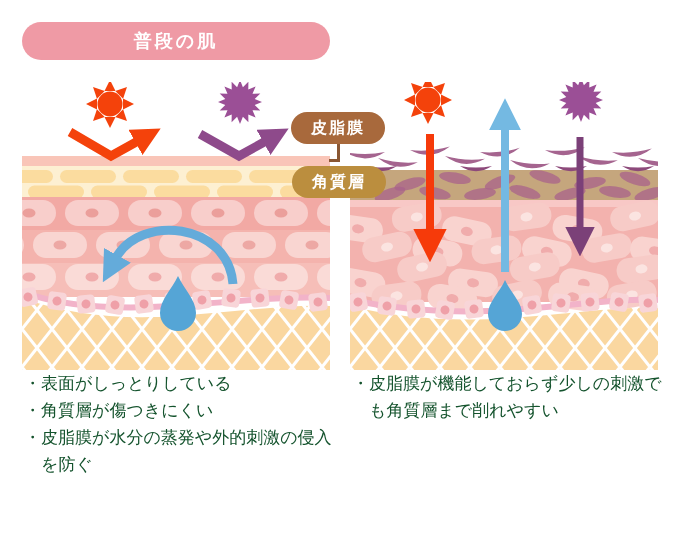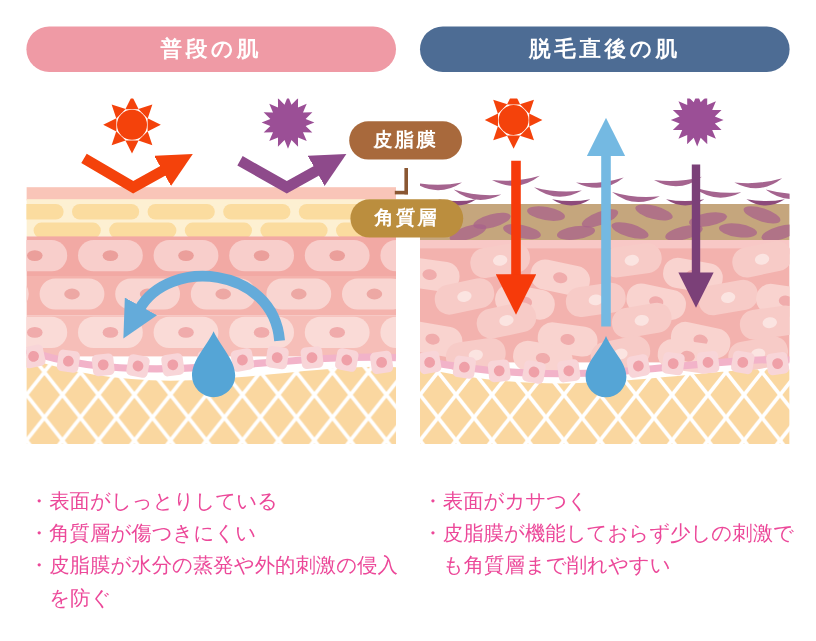--- a/index.html
+++ b/index.html
@@ -4,29 +4,29 @@
 <style>
   html,body{margin:0;padding:0;background:#fff;}
   .stage{position:relative;width:680px;height:534px;background:#ffffff;overflow:hidden;
          font-family:"Liberation Sans","DejaVu Sans",sans-serif;}
   .hdr{position:absolute;top:22px;height:38px;border-radius:19px;color:#fff;font-weight:bold;
        font-size:18px;letter-spacing:3px;display:flex;align-items:center;justify-content:center;}
   .hdr-left{left:22px;width:308px;background:#ef9aa5;}
   .hdr-right{left:350px;width:308px;background:#4d6c94;}
   .lbl{position:absolute;width:94px;height:32px;border-radius:16px;color:#fff;font-weight:bold;
        font-size:16px;letter-spacing:2px;display:flex;align-items:center;justify-content:center;z-index:6;}
-  .lbl-sebum{left:291px;top:101px;background:#a8693c;font-family:Liberation Mono, monospace;}
+  .lbl-sebum{left:291px;top:112px;background:#a8693c;font-family:Liberation Mono, monospace;}
   .lbl-corneum{left:292px;top:166px;background:#bb8e3e;}
   .conn{position:absolute;background:#8a5733;z-index:5;}
   .conn-v{left:337px;top:140px;width:3px;height:22px;}
   .conn-h{left:329px;top:159px;width:11px;height:3px;}
   .panel{position:absolute;top:82px;width:308px;height:288px;}
   .panel-left{left:22px;}
   .panel-right{left:350px;}
-  .notes{position:absolute;top:404px;width:312px;font-size:17px;line-height:27px;color:#ec4899;}
+  .notes{position:absolute;top:370px;width:312px;font-size:17px;line-height:27px;color:#14532d;}
   .notes-left{left:24px;}
   .notes-right{left:352px;}
   .notes ul{margin:0;padding:0;list-style:none;}
   .notes li{padding-left:17px;text-indent:-17px;}
   .defs-holder{position:absolute;width:0;height:0;overflow:hidden;}
 </style>
 </head>
 <body>
 
 <svg class="defs-holder" aria-hidden="true">
@@ -103,23 +103,20 @@
     <clipPath id="clipPanel">
         <rect x="0" y="0" width="308" height="288"></rect>
       </clipPath>
   </defs>
 </svg>
 
 <div class="stage">
 
   <div class="hdr hdr-left">
     <span>普段の肌</span>
-  </div>
-  <div class="hdr hdr-right">
-    <span>脱毛直後の肌</span>
   </div>
 
   <svg class="panel panel-left" viewBox="0 0 308 288">
     <g clip-path="url(#clipPanel)">
 
       <rect x="0" y="74" width="308" height="11" fill="#f9c5b8"></rect>
       <g>
         <rect x="0" y="84" width="308" height="31" fill="#fdf0d2"></rect>
         <g fill="#fbdc9f">
           <rect x="-25" y="88" width="56" height="13" rx="6.5"></rect>
@@ -285,18 +282,17 @@
 
   <div class="notes notes-left">
     <ul>
       <li>・表面がしっとりしている</li>
       <li>・角質層が傷つきにくい</li>
       <li>・皮脂膜が水分の蒸発や外的刺激の侵入を防ぐ</li>
     </ul>
   </div>
   <div class="notes notes-right">
     <ul>
-      <li>・表面がカサつく</li>
       <li>・皮脂膜が機能しておらず少しの刺激でも角質層まで削れやすい</li>
     </ul>
   </div>
 
 </div>
 
 </body></html>

